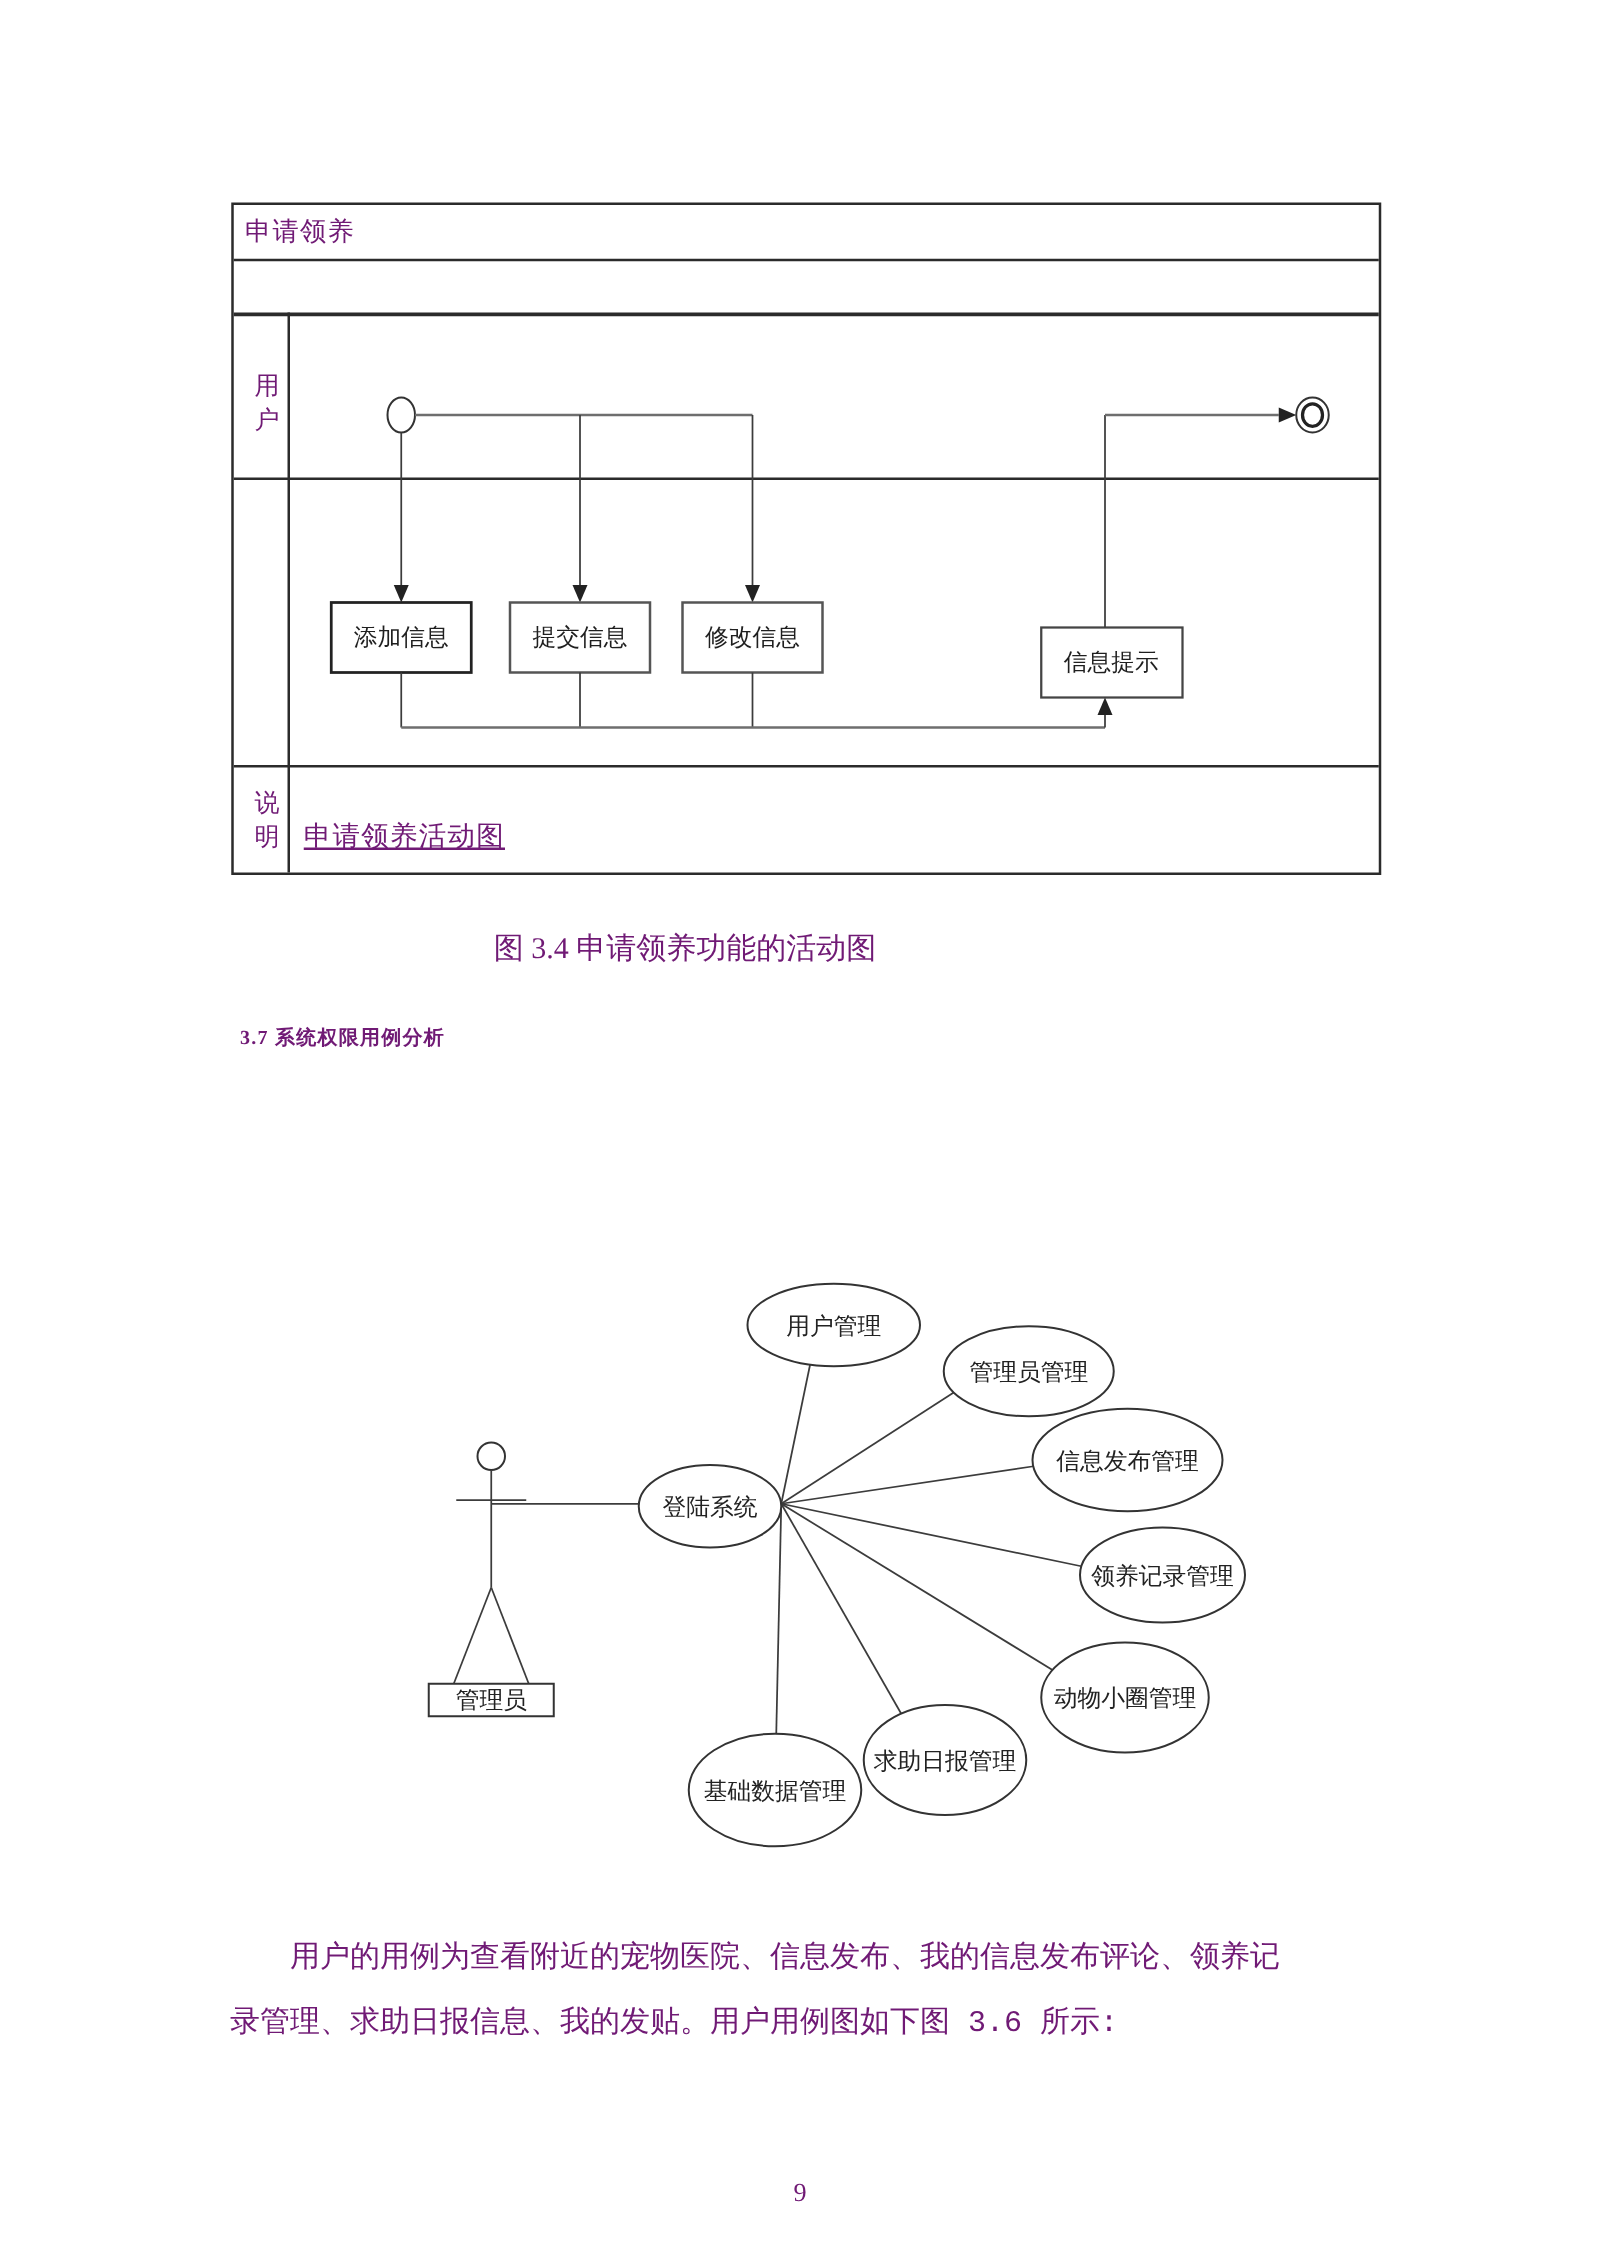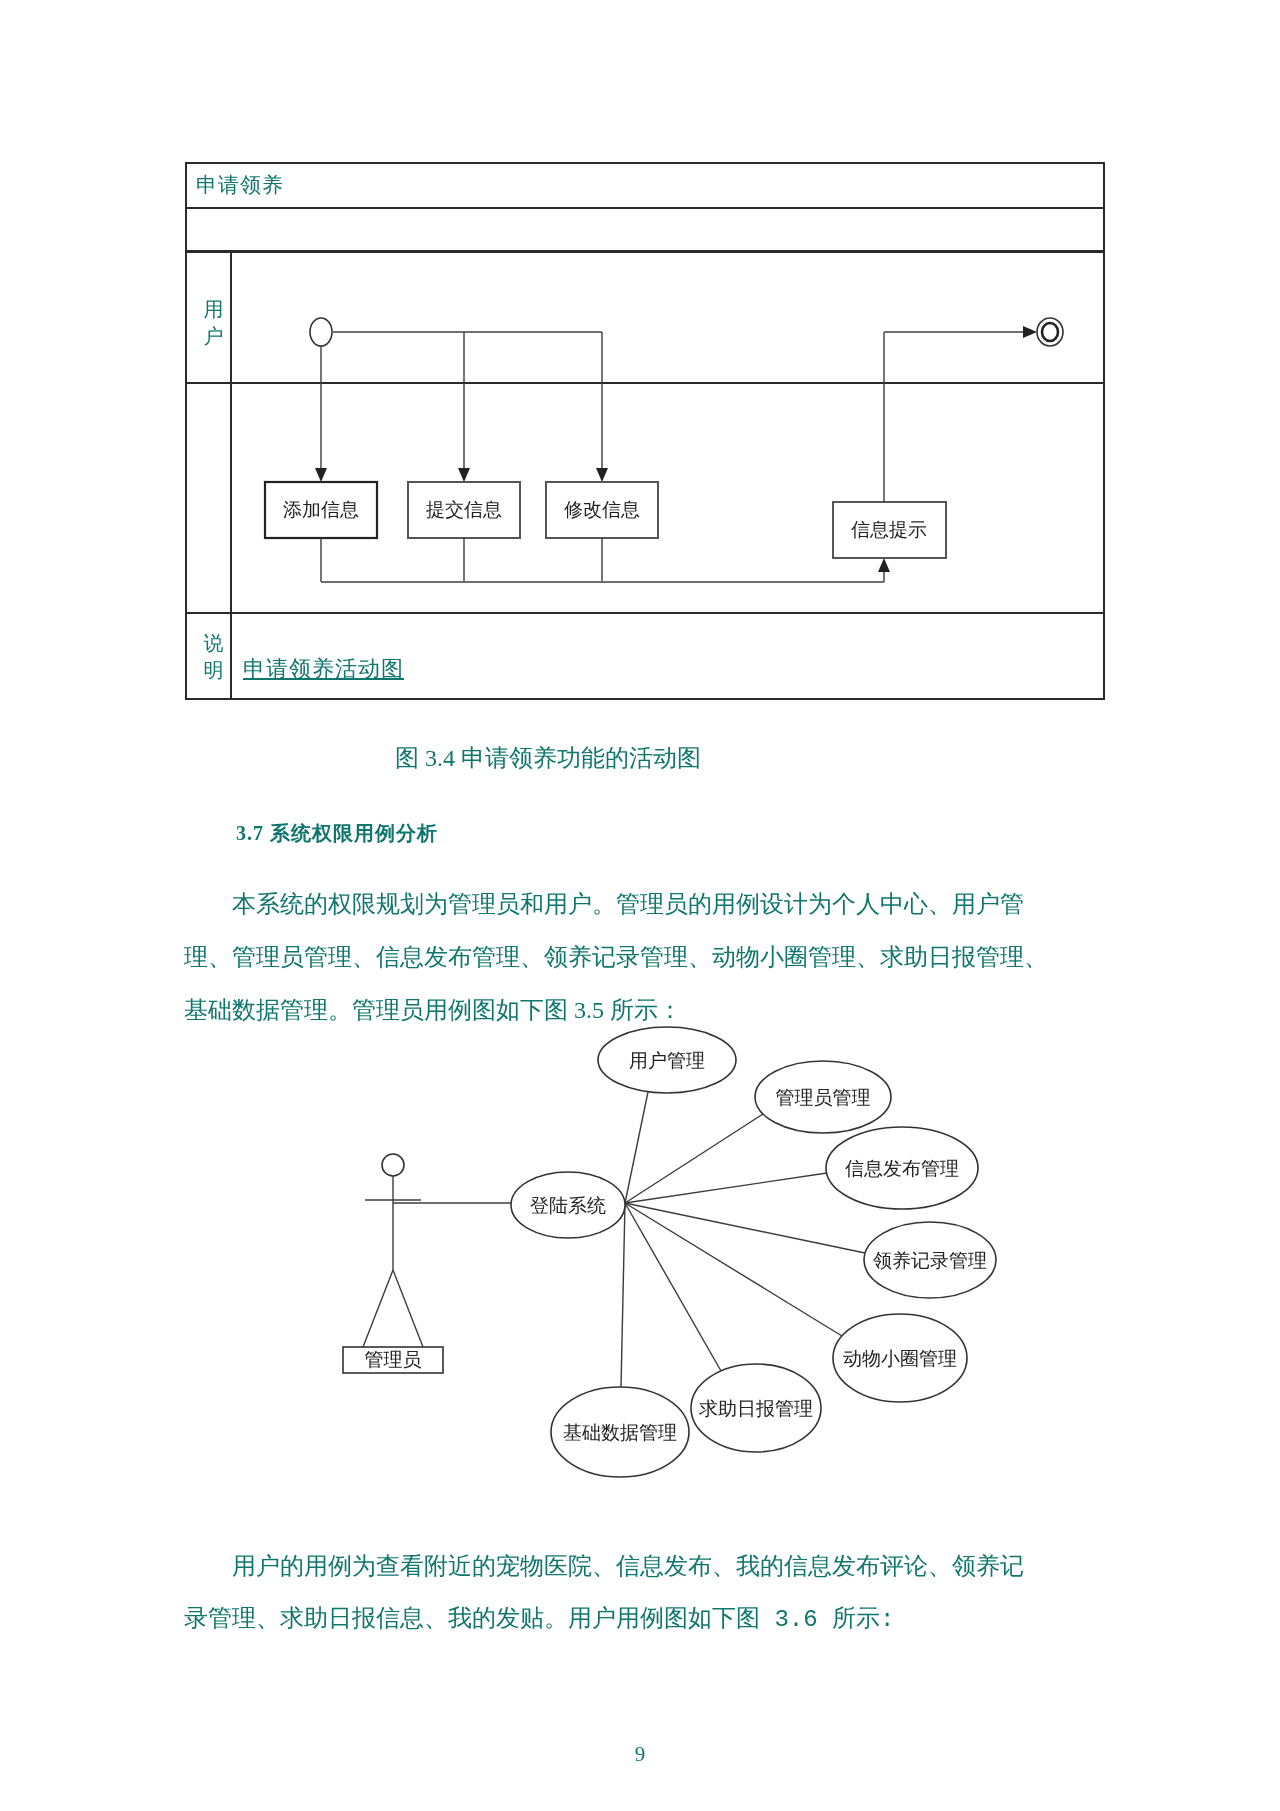--- a/index.html
+++ b/index.html
@@ -1,33 +1,33 @@
 <!DOCTYPE html>
 <html><head>
 <meta charset="utf-8">
 <style>
   html,body{margin:0;padding:0;background:#fff;}
   .page{position:relative;width:1280px;height:1811px;background:#ffffff;overflow:hidden;
-        font-family:"Liberation Serif","DejaVu Serif",serif;color:#0f766e;}
+        font-family:"Liberation Serif","DejaVu Serif",serif;color:#701a75;}
   
   .act-table{position:absolute;left:185px;top:162px;width:920px;height:538px;
              border:2px solid #2b2b2b;box-sizing:border-box;background:#fff;}
   .hline{position:absolute;left:0;width:100%;height:0;border-top:2px solid #2b2b2b;}
   .vline-col{position:absolute;left:43px;top:86px;bottom:0;width:0;border-left:2px solid #2b2b2b;}
   .act-title{position:absolute;left:9px;top:7px;font-size:21px;letter-spacing:1px;}
   .lane-label{position:absolute;left:0;width:43px;text-align:center;font-size:20px;line-height:27px;}
   .lane-label .stack{display:inline-block;width:22px;word-break:break-all;margin-left:10px;}
   .note-text{position:absolute;left:56px;top:490px;font-size:22px;letter-spacing:1px;text-decoration:underline;}
   .flow-svg{position:absolute;left:0;top:0;width:920px;height:538px;}
   .flow-svg text{font-family:"Liberation Serif","DejaVu Serif",serif;font-size:19px;fill:#1f1f1f;}
   
   .caption{position:absolute;left:0;width:1096px;text-align:center;font-size:24px;}
   .cap34{top:742px;}
   .cap35{top:1490px;}
-  .sec-heading{position:absolute;left:192px;top:820px;font-size:20px;font-weight:bold;letter-spacing:1px;margin-left:44px;}
+  .sec-heading{position:absolute;left:192px;top:820px;font-size:16px;font-weight:bold;letter-spacing:1px;}
   .para{position:absolute;left:184px;width:916px;font-size:24px;}
   .para .pline{height:53px;line-height:53px;white-space:nowrap;}
   .p1{top:878px;}
   .p2{top:1542px;font-family:Liberation Mono, monospace;}
   .p2 .pline{height:52px;line-height:52px;}
   .indent{padding-left:48px;}
   .page-number{position:absolute;left:0;top:1742px;width:1280px;text-align:center;font-size:21px;}
   
   .usecase-svg{position:absolute;left:280px;top:1015px;width:820px;height:485px;}
   .usecase-svg text{font-family:"Liberation Serif","DejaVu Serif",serif;font-size:19px;fill:#222;}
@@ -91,25 +91,20 @@
       <line x1="134" y1="418" x2="697" y2="418" stroke="#6e6e6e" stroke-width="2"></line>
       <line x1="697" y1="418" x2="697" y2="406" class="cline"></line>
       <polygon points="691,408 703,408 697,394" fill="#222"></polygon>
     </svg>
   </div>
 
   <div class="caption cap34">图 3.4 申请领养功能的活动图</div>
 
   <div class="sec-heading">3.7 系统权限用例分析</div>
 
-  <div class="para p1">
-    <div class="pline indent">本系统的权限规划为管理员和用户。管理员的用例设计为个人中心、用户管</div>
-    <div class="pline">理、管理员管理、信息发布管理、领养记录管理、动物小圈管理、求助日报管理、</div>
-    <div class="pline">基础数据管理。管理员用例图如下图 3.5 所示：</div>
-  </div>
 
   <svg class="usecase-svg" viewBox="0 0 820 485">
 
     <line x1="345" y1="188" x2="368" y2="77" class="cline"></line>
     <line x1="345" y1="188" x2="483" y2="99" class="cline"></line>
     <line x1="345" y1="188" x2="547" y2="158" class="cline"></line>
     <line x1="345" y1="188" x2="585" y2="238" class="cline"></line>
     <line x1="345" y1="188" x2="562" y2="321" class="cline"></line>
     <line x1="345" y1="188" x2="441" y2="356" class="cline"></line>
     <line x1="345" y1="188" x2="341" y2="372" class="cline"></line>

